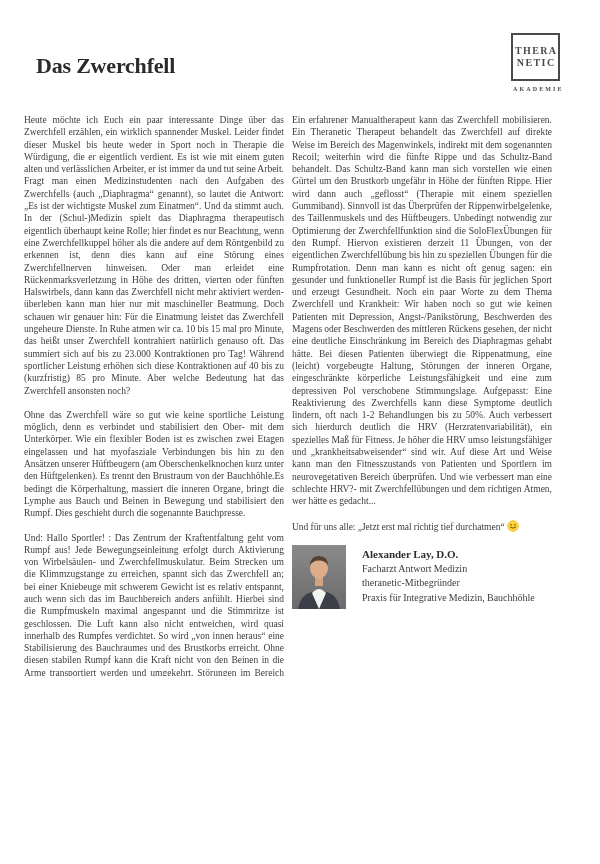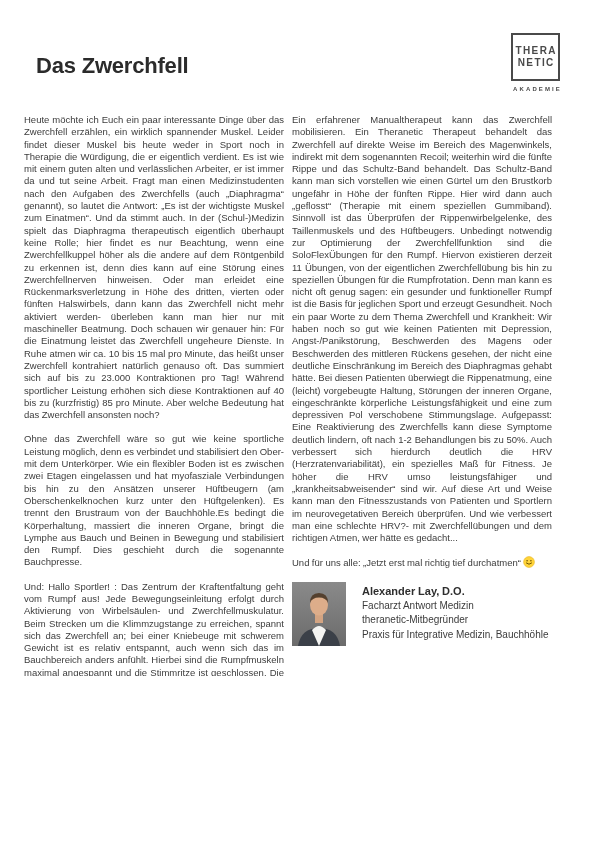--- a/index.html
+++ b/index.html
@@ -1,18 +1,18 @@
 <!DOCTYPE html>
 <html lang="de"><head>
 <meta charset="utf-8">
 <style>
   html, body { margin:0; padding:0; background:#ffffff; }
   .page {
     position:relative; width:600px; height:676px; background:#ffffff;
-    font-family:Liberation Sans, sans-serif; color:#3c3c3c; overflow:hidden;
+    font-family:Liberation Serif, serif; color:#3c3c3c; overflow:hidden;
   }
 
   
   .header { position:absolute; left:36px; top:54px; width:430px; }
   .title { margin:0; font-size:22px; font-weight:bold; color:#2b2b2b; letter-spacing:-0.2px; line-height:24px; }
   .subtitle { margin:2px 0 0 0; font-size:11px; font-weight:bold; color:#2b2b2b; line-height:13px; }
 
   
   .logo { position:absolute; left:511px; top:33px; width:50px; text-align:center; }
   .logo-box {

